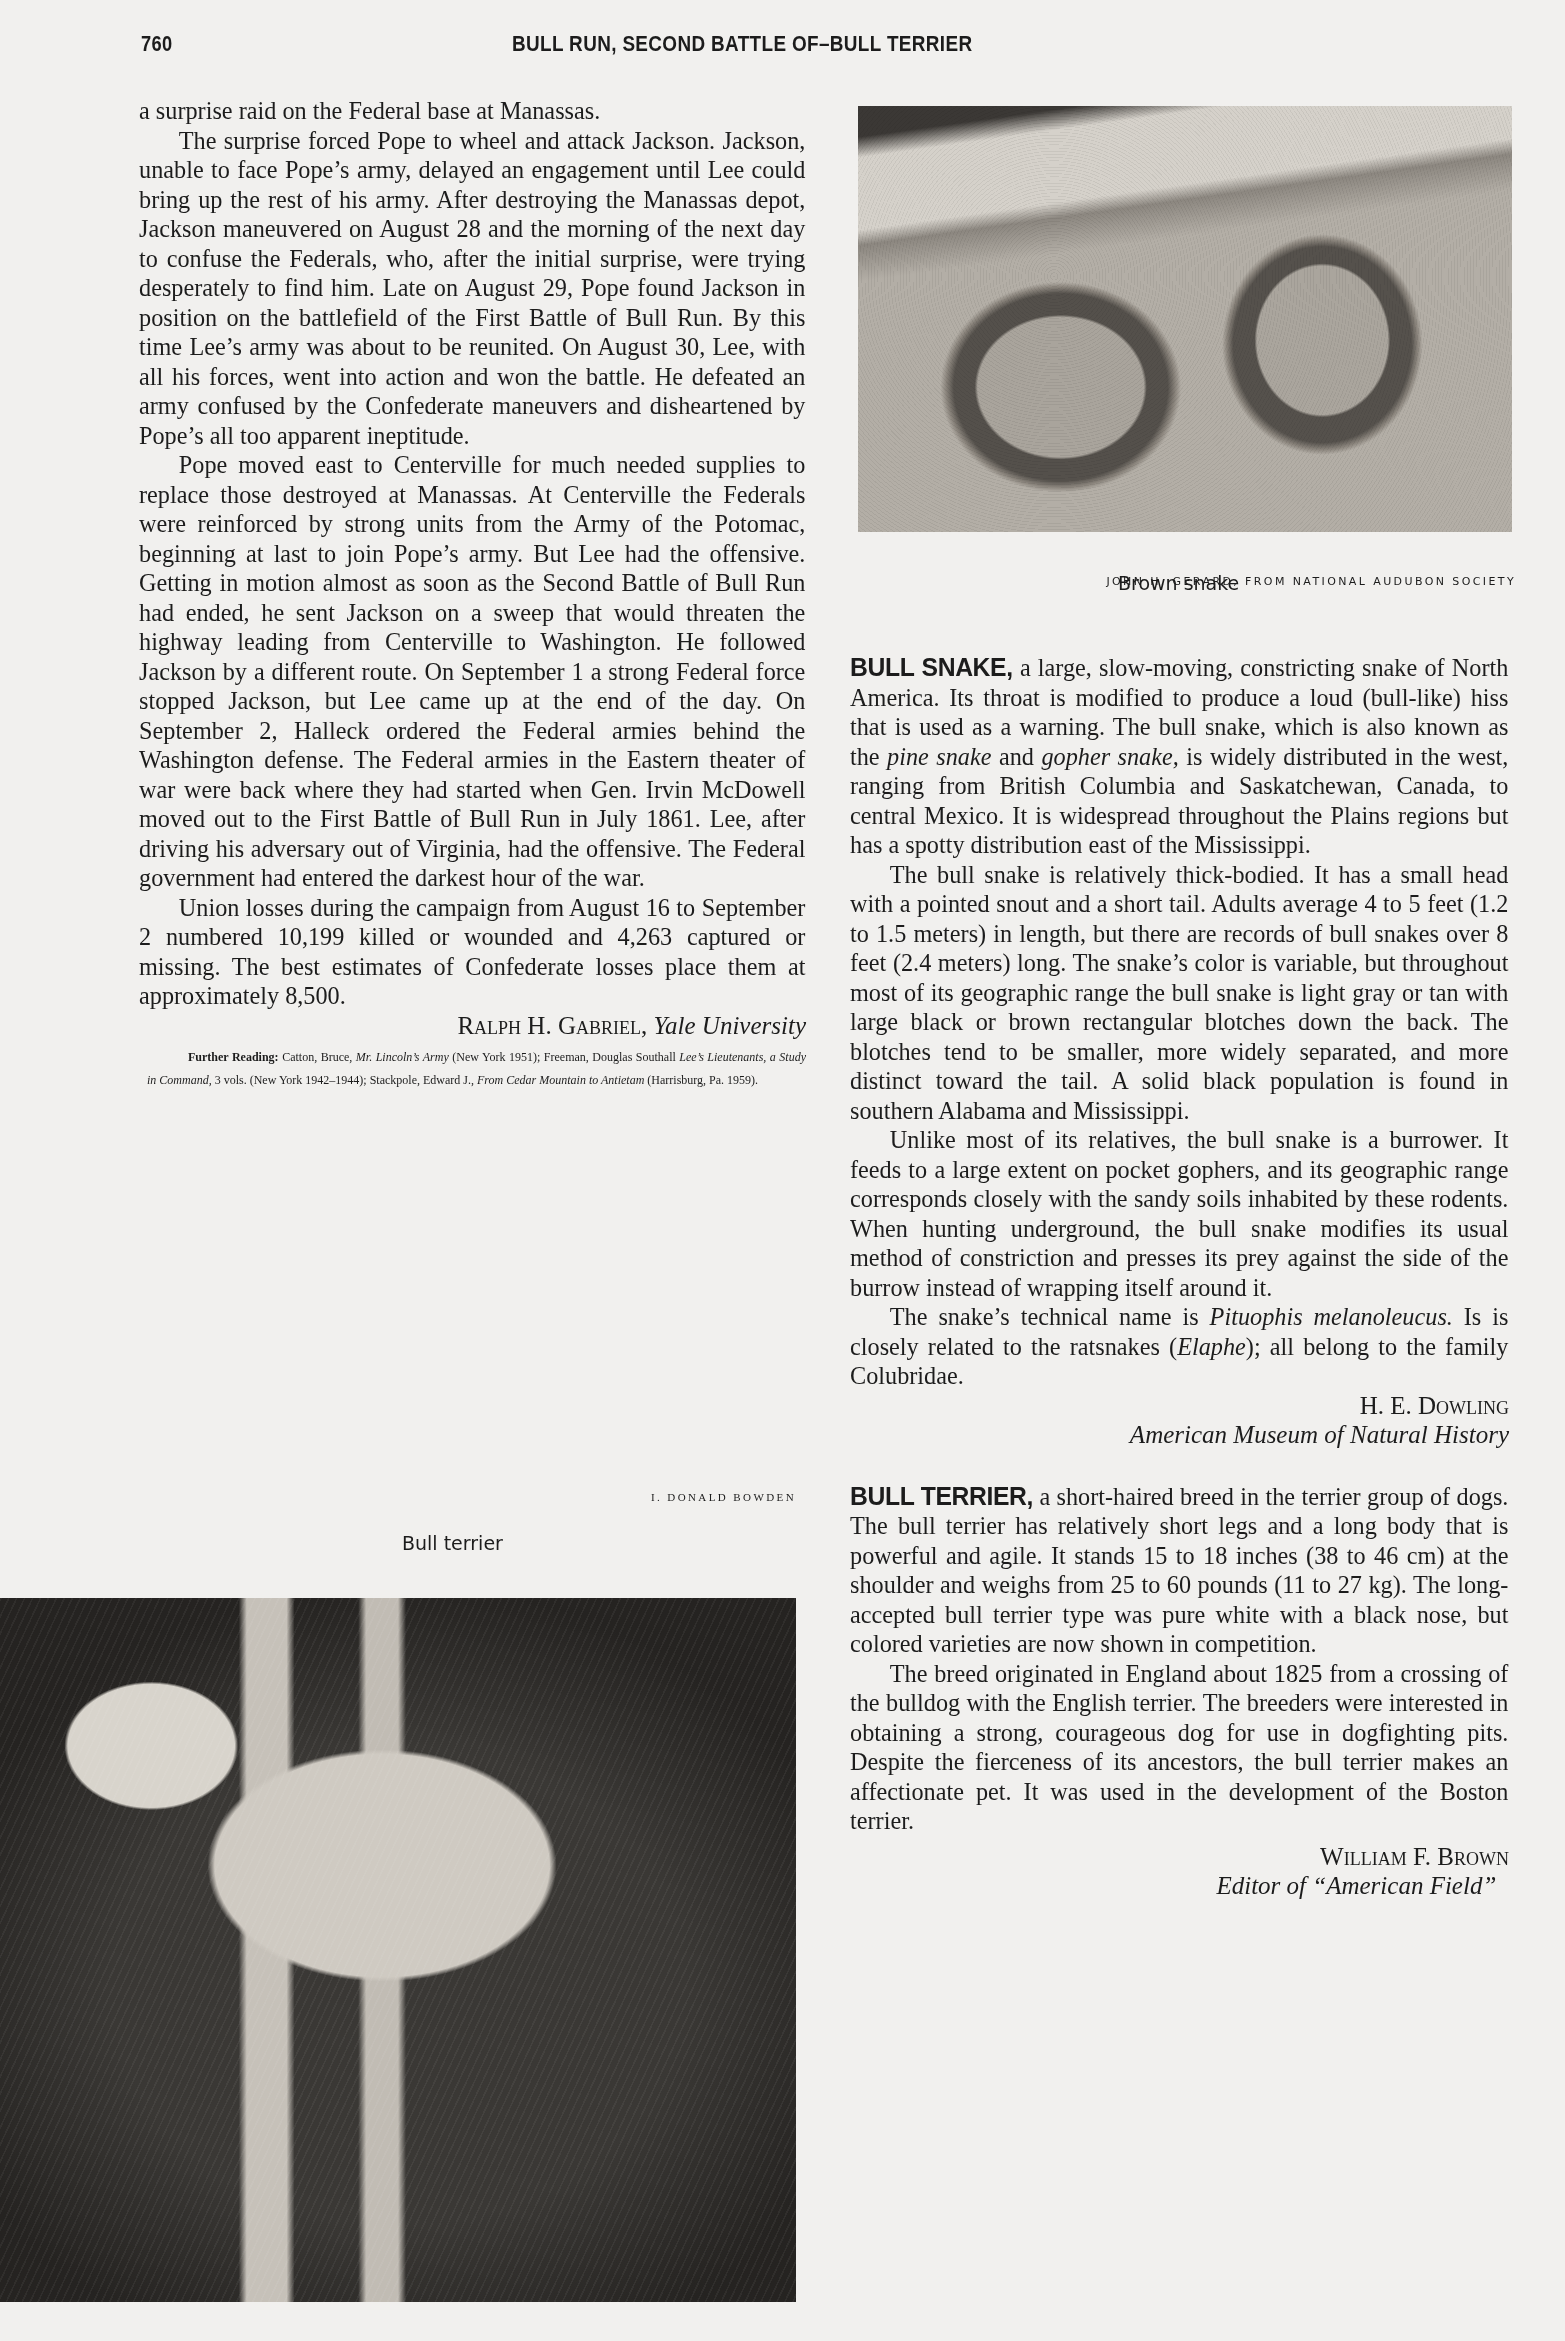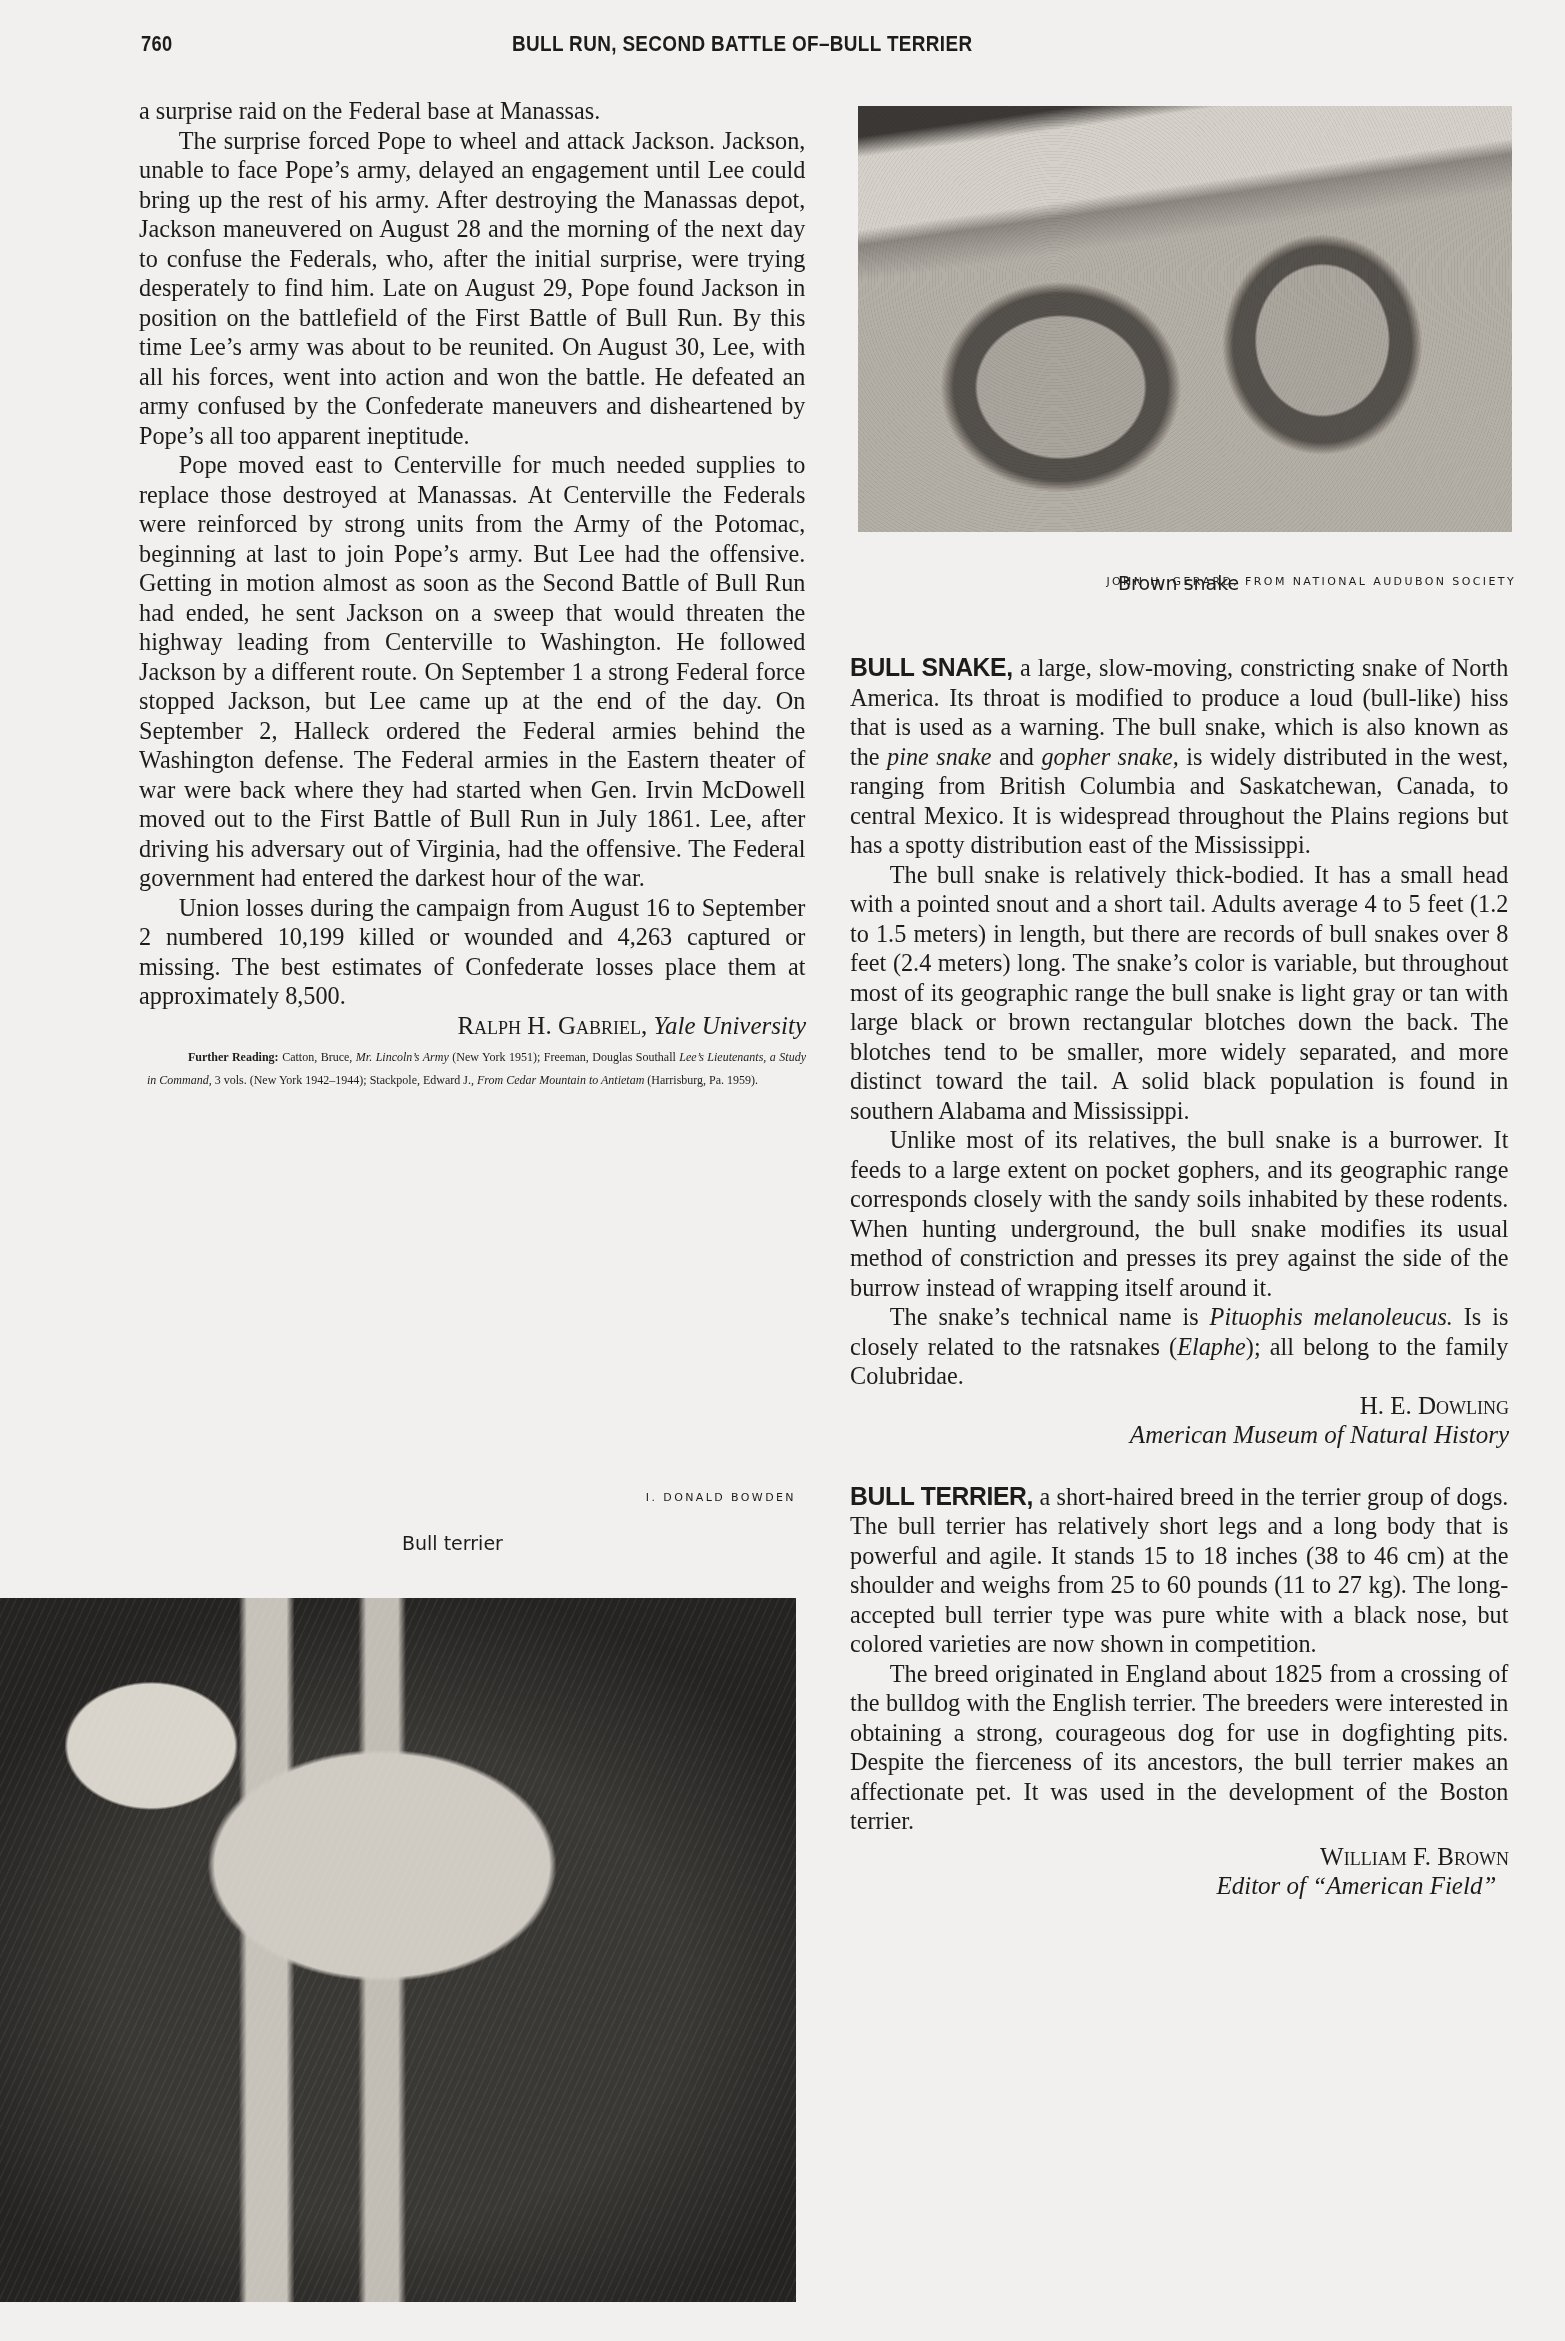--- a/index.html
+++ b/index.html
@@ -108,21 +108,21 @@
     <b>Further Reading:</b>
     <span>Catton, Bruce, </span><i>Mr. Lincoln’s Army</i><span> (New York 1951); </span><span>Freeman, Douglas Southall </span><i>Lee’s Lieutenants, a Study in Command,</i><span> 3 vols. (New York 1942–1944); </span><span>Stackpole, Edward J., </span><i>From Cedar Mountain to Antietam</i><span> (Harrisburg, Pa. 1959).</span>
   </div>
 </div>
 
 <div class="photo snake-photo"></div>
 <div class="credit" style="right:49px; top:540px;margin-top:35px;">JOHN H. GERARD, FROM NATIONAL AUDUBON SOCIETY</div>
 <div class="caption" style="left:1118px; top:572px;">Brown snake</div>
 
 <div class="caption" style="left:402px; top:1532px;">Bull terrier</div>
-<div class="credit" style="right:769px; top:1491px;">I. DONALD BOWDEN</div>
+<div class="credit" style="right:769px; top:1491px;font-family:Liberation Serif, serif;">I. DONALD BOWDEN</div>
 <div class="photo dog-photo"></div>
 
 <div class="col col-right">
   <div>
     <p class="body"><span class="entry-head">BULL SNAKE,</span><span> a large, slow-moving, constricting snake of North America. Its throat is modified to produce a loud (bull-like) hiss that is used as a warning. The bull snake, which is also known as the </span><i>pine snake</i><span> and </span><i>gopher snake,</i><span> is widely distributed in the west, ranging from British Columbia and Saskatchewan, Canada, to central Mexico. It is widespread throughout the Plains regions but has a spotty distribution east of the Mississippi.</span></p>
     <p class="body indent">The bull snake is relatively thick-bodied. It has a small head with a pointed snout and a short tail. Adults average 4 to 5 feet (1.2 to 1.5 me­ters) in length, but there are records of bull snakes over 8 feet (2.4 meters) long. The snake’s color is variable, but throughout most of its geographic range the bull snake is light gray or tan with large black or brown rectangular blotches down the back. The blotches tend to be smaller, more widely separated, and more distinct toward the tail. A solid black population is found in southern Alabama and Mississippi.</p>
     <p class="body indent">Unlike most of its relatives, the bull snake is a burrower. It feeds to a large extent on pocket gophers, and its geographic range corre­sponds closely with the sandy soils inhabited by these rodents. When hunting underground, the bull snake modifies its usual method of constric­tion and presses its prey against the side of the burrow instead of wrapping itself around it.</p>
     <p class="body indent"><span>The snake’s technical name is </span><i>Pituophis melanoleucus.</i><span> Is is closely related to the rat­snakes (</span><i>Elaphe</i><span>); all belong to the family Colubridae.</span></p>
     <div class="sig">
       <div class="smallcaps">H. E. Dowling</div>

